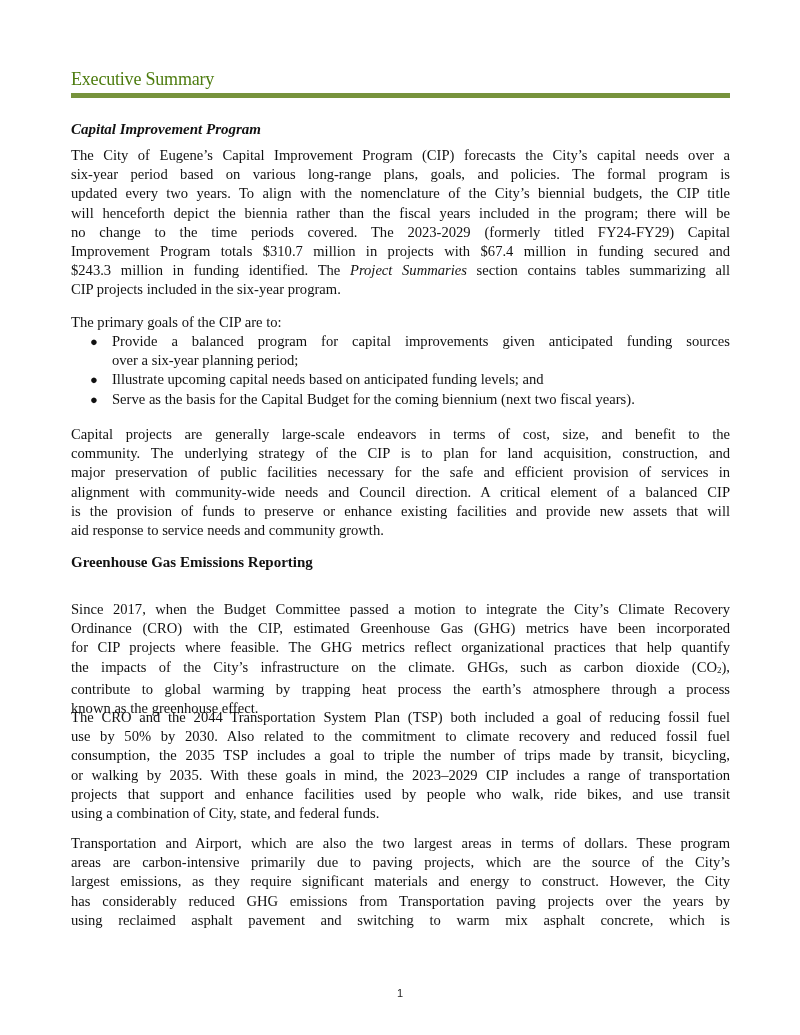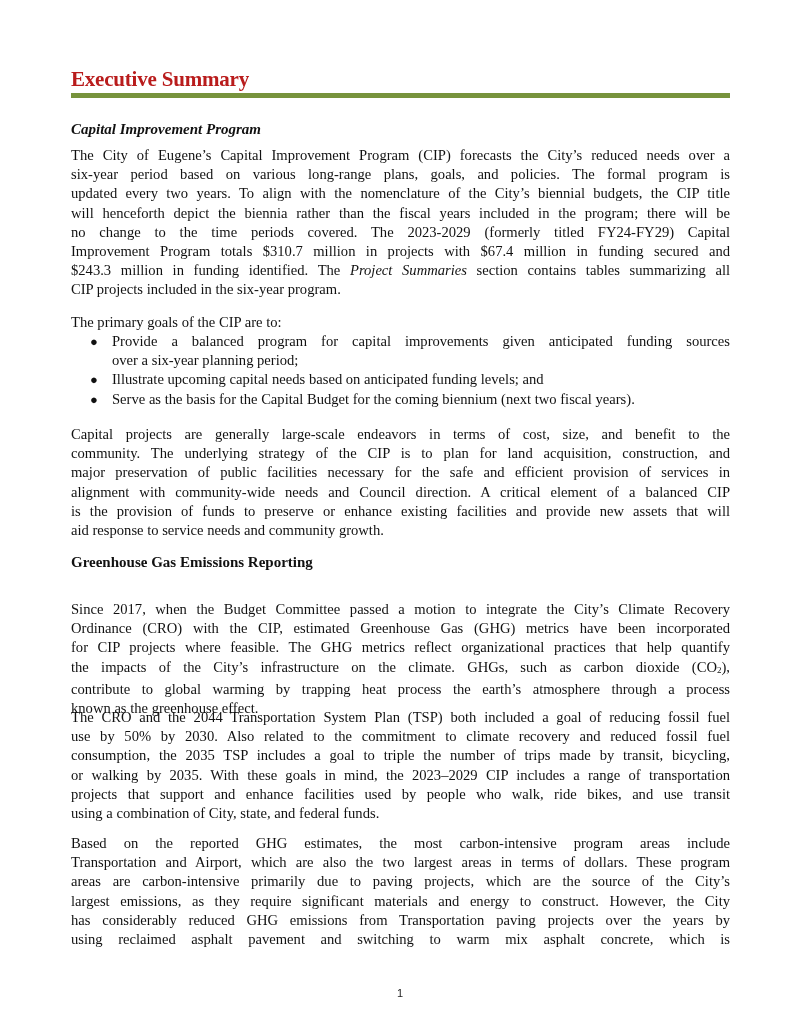--- a/index.html
+++ b/index.html
@@ -19,25 +19,25 @@
       position: absolute;
       left: 71px;
       top: 0;
       width: 659px;
     }
     .h1 {
       position: absolute;
       left: 0;
       top: 66px;
       font-family: "Liberation Serif", serif;
-      font-weight: bold;
-      font-size: 21px;
+      font-weight: normal;
+      font-size: 18px;
       line-height: 26px;
       letter-spacing: -0.2px;
-      color: #b91c1c;
+      color: #4d7c0f;
       white-space: nowrap;
     }
     .rule {
       position: absolute;
       left: 0;
       top: 93px;
       width: 659px;
       height: 5px;
       background: #77933c;
     }
@@ -128,21 +128,21 @@
 <body>
 
 <div class="page">
 
   <div class="h1">Executive Summary</div>
   <div class="rule" style="background: rgb(119, 147, 60);"></div>
 
   <div class="h2" style="top:120px;font-style:italic;">Capital Improvement Program</div>
 
   <div class="para" style="top:146px;">
-    <span class="line">The City of Eugene’s Capital Improvement Program (CIP) forecasts the City’s reduced needs over a</span>
+    <span class="line">The City of Eugene’s Capital Improvement Program (CIP) forecasts the City’s capital needs over a</span>
     <span class="line">six-year period based on various long-range plans, goals, and policies. The formal program is</span>
     <span class="line">updated every two years. To align with the nomenclature of the City’s biennial budgets, the CIP title</span>
     <span class="line">will henceforth depict the biennia rather than the fiscal years included in the program; there will be</span>
     <span class="line">no change to the time periods covered. The 2023-2029 (formerly titled FY24-FY29) Capital</span>
     <span class="line">Improvement Program totals $310.7 million in projects with $67.4 million in funding secured and</span>
     <span class="line"><span>$243.3 million in funding identified. The </span><i>Project Summaries</i><span> section contains tables summarizing all</span></span>
     <span class="line last">CIP projects included in the six-year program.</span>
   </div>
 
   <div class="goals-intro" style="top:313px;">The primary goals of the CIP are to:</div>
@@ -186,21 +186,20 @@
   <div class="para" style="top:708px;">
     <span class="line">The CRO and the 2044 Transportation System Plan (TSP) both included a goal of reducing fossil fuel</span>
     <span class="line">use by 50% by 2030.  Also related to the commitment to climate recovery and reduced fossil fuel</span>
     <span class="line">consumption, the 2035 TSP includes a goal to triple the number of trips made by transit, bicycling,</span>
     <span class="line">or walking by 2035. With these goals in mind, the 2023–2029 CIP includes a range of transportation</span>
     <span class="line">projects that support and enhance facilities used by people who walk, ride bikes, and use transit</span>
     <span class="line last">using a combination of City, state, and federal funds.</span>
   </div>
 
   <div class="para" style="top:834px;">
-    <span class="line">Based on the reported GHG estimates, the most carbon-intensive program areas include</span>
     <span class="line">Transportation and Airport, which are also the two largest areas in terms of dollars. These program</span>
     <span class="line">areas are carbon-intensive primarily due to paving projects, which are the source of the City’s</span>
     <span class="line">largest emissions, as they require significant materials and energy to construct. However, the City</span>
     <span class="line">has considerably reduced GHG emissions from Transportation paving projects over the years by</span>
     <span class="line">using reclaimed asphalt pavement and switching to warm mix asphalt concrete, which is</span>
   </div>
 
 </div>
 
 <div class="page-num">1</div>

